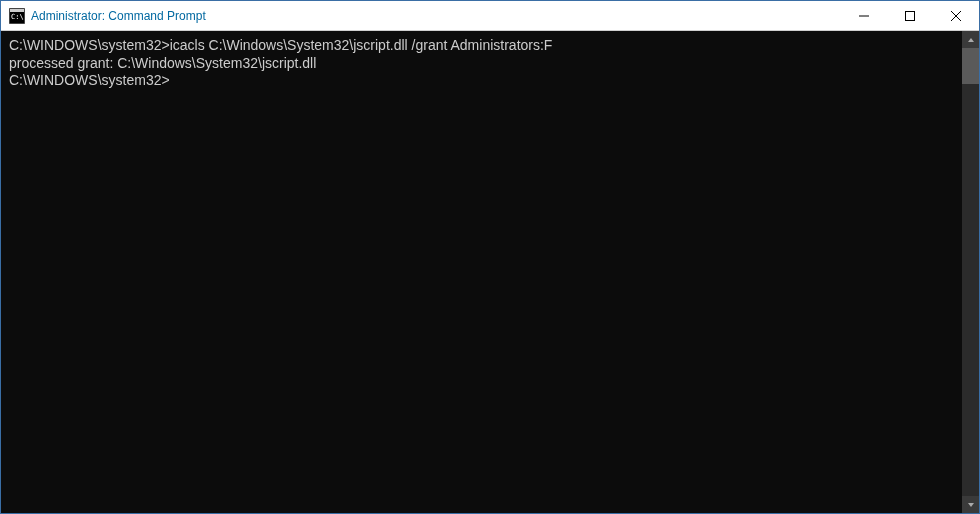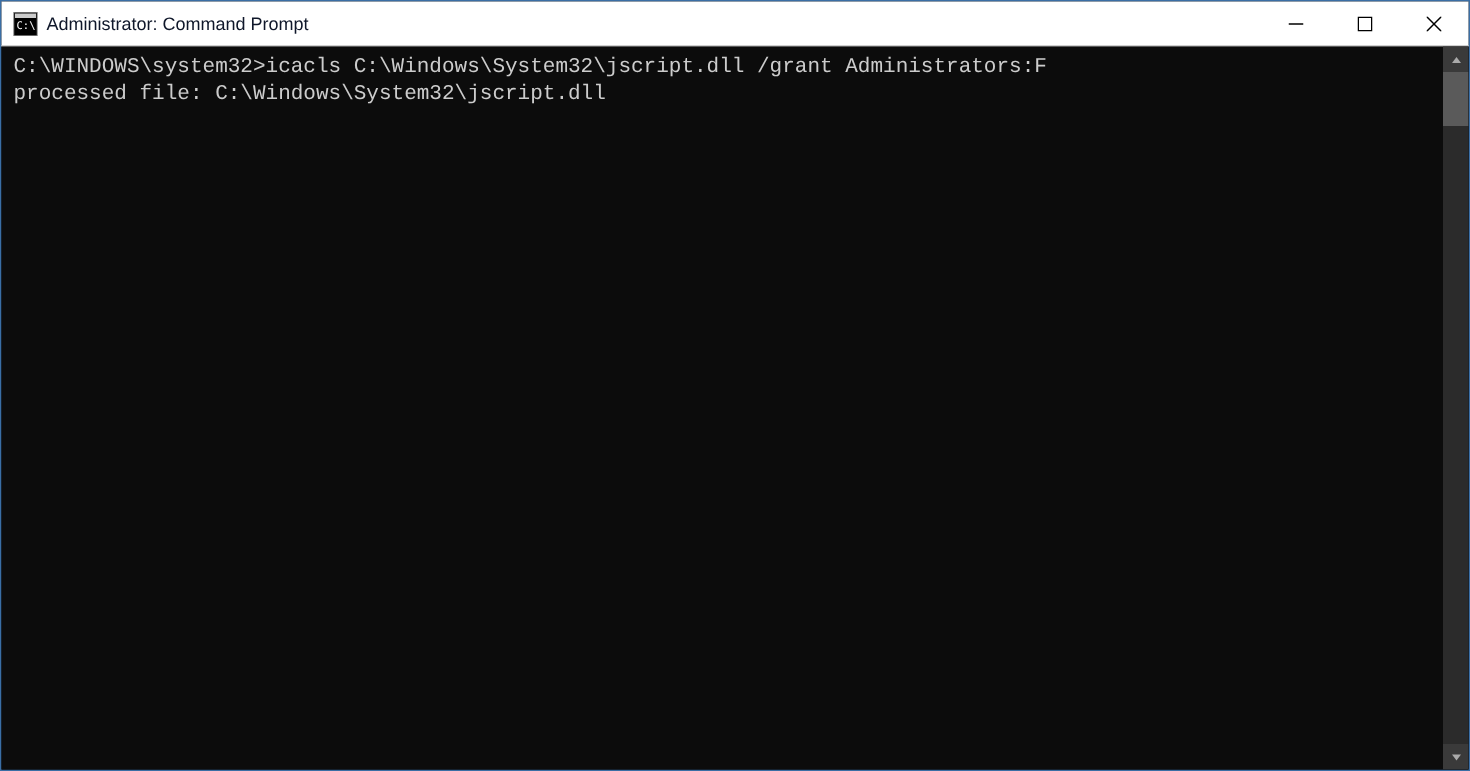--- a/index.html
+++ b/index.html
@@ -38,21 +38,21 @@
       display: flex;
       align-items: center;
       justify-content: center;
     }
     .titlebar-icon svg {
       width: 16px;
       height: 16px;
     }
     .titlebar-title {
       font-size: 12px;
-      color: #0f172a;
+      color: #0369a1;
       flex: 1;
     }
     .titlebar-controls {
       display: flex;
       height: 100%;
     }
     .titlebar-btn {
       width: 46px;
       height: 100%;
       display: flex;
@@ -66,21 +66,21 @@
     }
     .content-wrap {
       flex: 1;
       display: flex;
       background: #0c0c0c;
       overflow: hidden;
     }
     .terminal {
       flex: 1;
       padding: 6px 8px;
-      font-family: Liberation Mono, monospace;
+      font-family: Liberation Sans, sans-serif;
       font-size: 14px;
       line-height: 1.25;
       color: #cccccc;
       white-space: pre;
       overflow: hidden;
     }
     .terminal .line {
       display: block;
     }
     .scrollbar {
@@ -143,21 +143,21 @@
       </div>
       <div class="titlebar-btn close">
         <svg viewBox="0 0 10 10">
           <line x1="0" y1="0" x2="10" y2="10" stroke="#000" stroke-width="1"></line>
           <line x1="10" y1="0" x2="0" y2="10" stroke="#000" stroke-width="1"></line>
         </svg>
       </div>
     </div>
   </div>
   <div class="content-wrap">
-    <div class="terminal" id="terminal-area"><span class="line">C:\WINDOWS\system32&gt;icacls C:\Windows\System32\jscript.dll /grant Administrators:F</span><span class="line">processed file: C:\Windows\System32\jscript.dll</span><span class="line"></span></div>
+    <div class="terminal" id="terminal-area"><span class="line">C:\WINDOWS\system32&gt;icacls C:\Windows\System32\jscript.dll /grant Administrators:F</span><span class="line">processed grant: C:\Windows\System32\jscript.dll</span><span class="line"></span><span class="line">C:\WINDOWS\system32&gt;</span></div>
     <div class="scrollbar">
       <div class="scrollbar-btn">
         <svg viewBox="0 0 8 8">
             <polygon points="4,2 7,6 1,6" fill="#aaa"></polygon>
           </svg>
       </div>
       <div class="scrollbar-track">
         <div class="scrollbar-thumb"></div>
       </div>
       <div class="scrollbar-btn">

